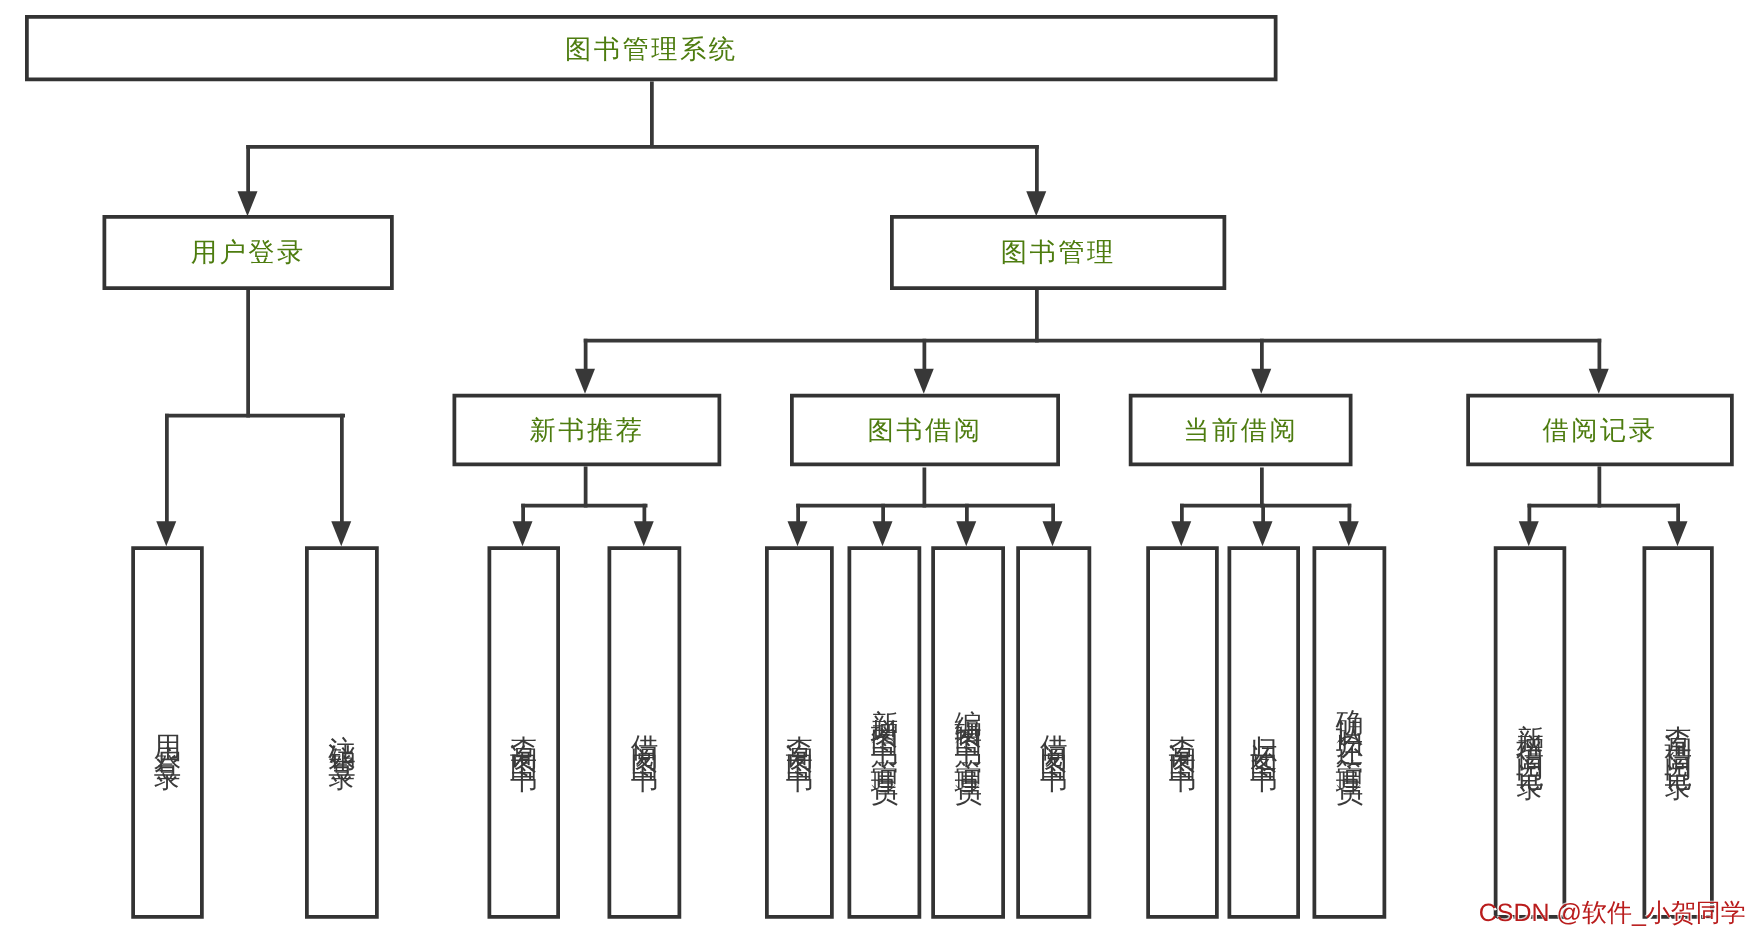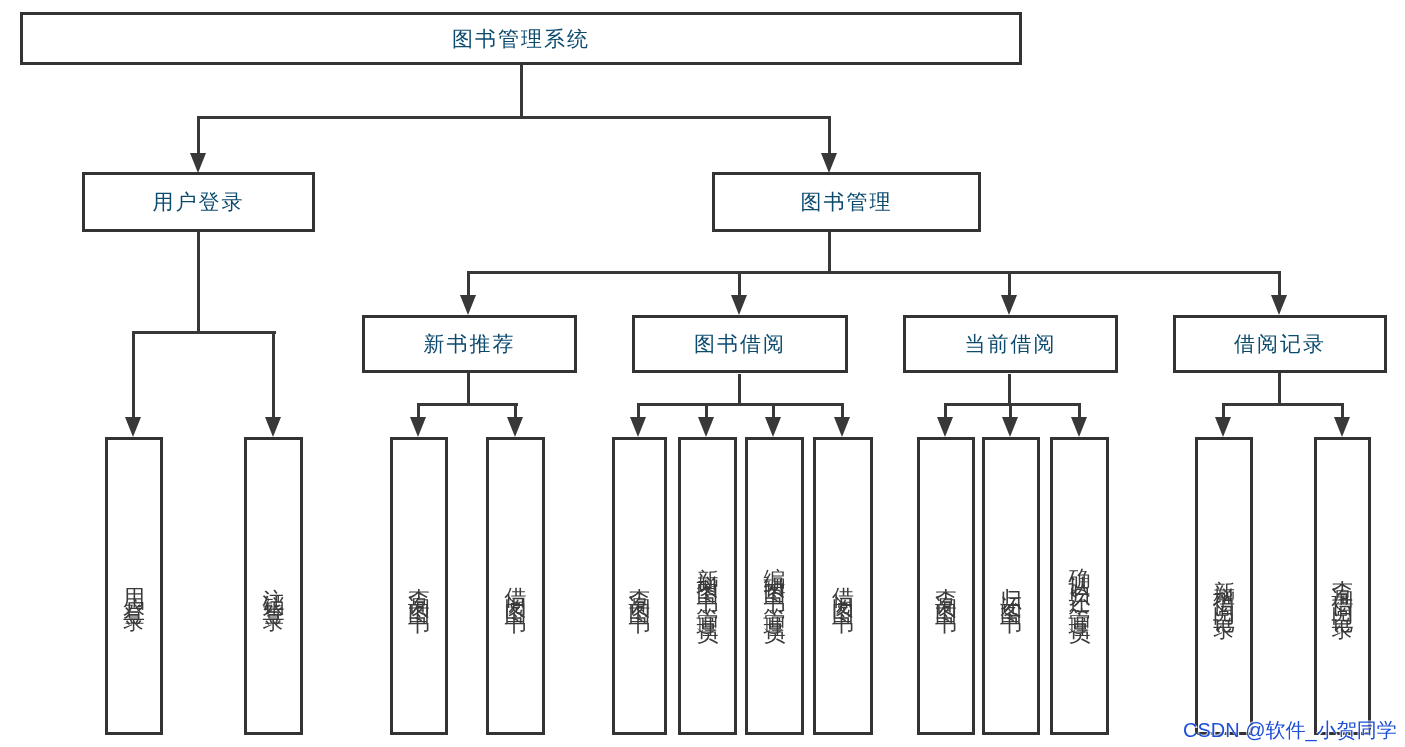--- a/index.html
+++ b/index.html
@@ -18,21 +18,21 @@
     background: #ffffff;
     border: 3px solid #333333;
     display: flex;
     align-items: center;
     justify-content: center;
     z-index: 2;
   }
   .node .hlabel {
     font-size: 21px;
     letter-spacing: 2px;
-    color: #0c4a6e;
+    color: #4d7c0f;
     white-space: nowrap;
   }
   .node .vlabel {
     writing-mode: vertical-rl;
     text-orientation: mixed;
     font-size: 22px;
     letter-spacing: 8px;
     color: #3a3a3a;
     line-height: 1;
   }
@@ -45,21 +45,21 @@
     border-left: 8px solid transparent;
     border-right: 8px solid transparent;
     border-top: 20px solid #383838;
   }
 
   
   .watermark {
     position: absolute;
     left: 1183px; top: 717px;
     font-size: 20px;
-    color: #1d4ed8;
+    color: #b91c1c;
     text-shadow: 1px 1px 0 #ffffff, -1px -1px 0 rgba(255,255,255,.7);
     white-space: nowrap;
     z-index: 5;
   }
 </style>
 </head>
 <body>
 
 <div class="canvas">
 
@@ -132,21 +132,21 @@
   <div class="node" style="left:712px;top:172px;width:269px;height:60px">
     <span class="hlabel">图书管理</span>
   </div>
 
   <div class="node" style="left:362px;top:315px;width:215px;height:58px">
     <span class="hlabel">新书推荐</span>
   </div>
   <div class="node" style="left:632px;top:315px;width:216px;height:58px">
     <span class="hlabel">图书借阅</span>
   </div>
-  <div class="node" style="left:903px;top:315px;width:215px;height:58px">
+  <div class="node" style="left:903px;top:315px;width:179px;height:58px">
     <span class="hlabel">当前借阅</span>
   </div>
   <div class="node" style="left:1173px;top:315px;width:214px;height:58px">
     <span class="hlabel">借阅记录</span>
   </div>
 
   <div class="node" style="left:105px;top:437px;width:58px;height:298px">
     <span class="vlabel">用户登录</span>
   </div>
   <div class="node" style="left:244px;top:437px;width:59px;height:298px">

